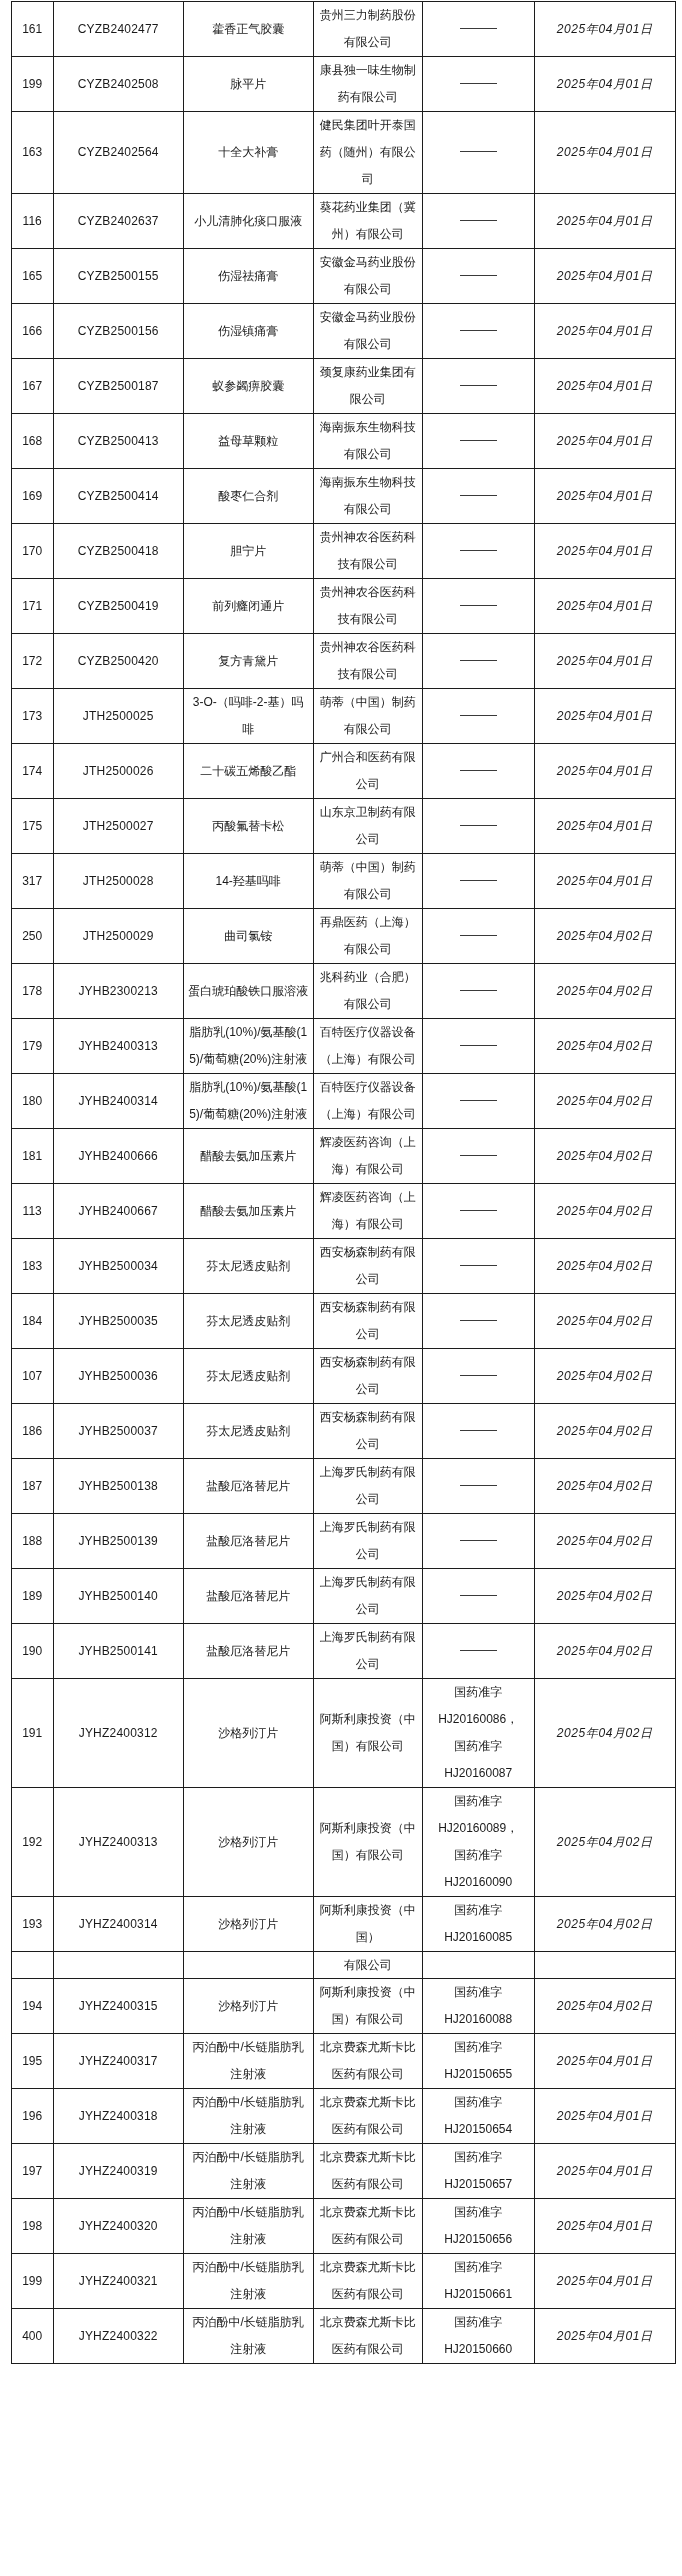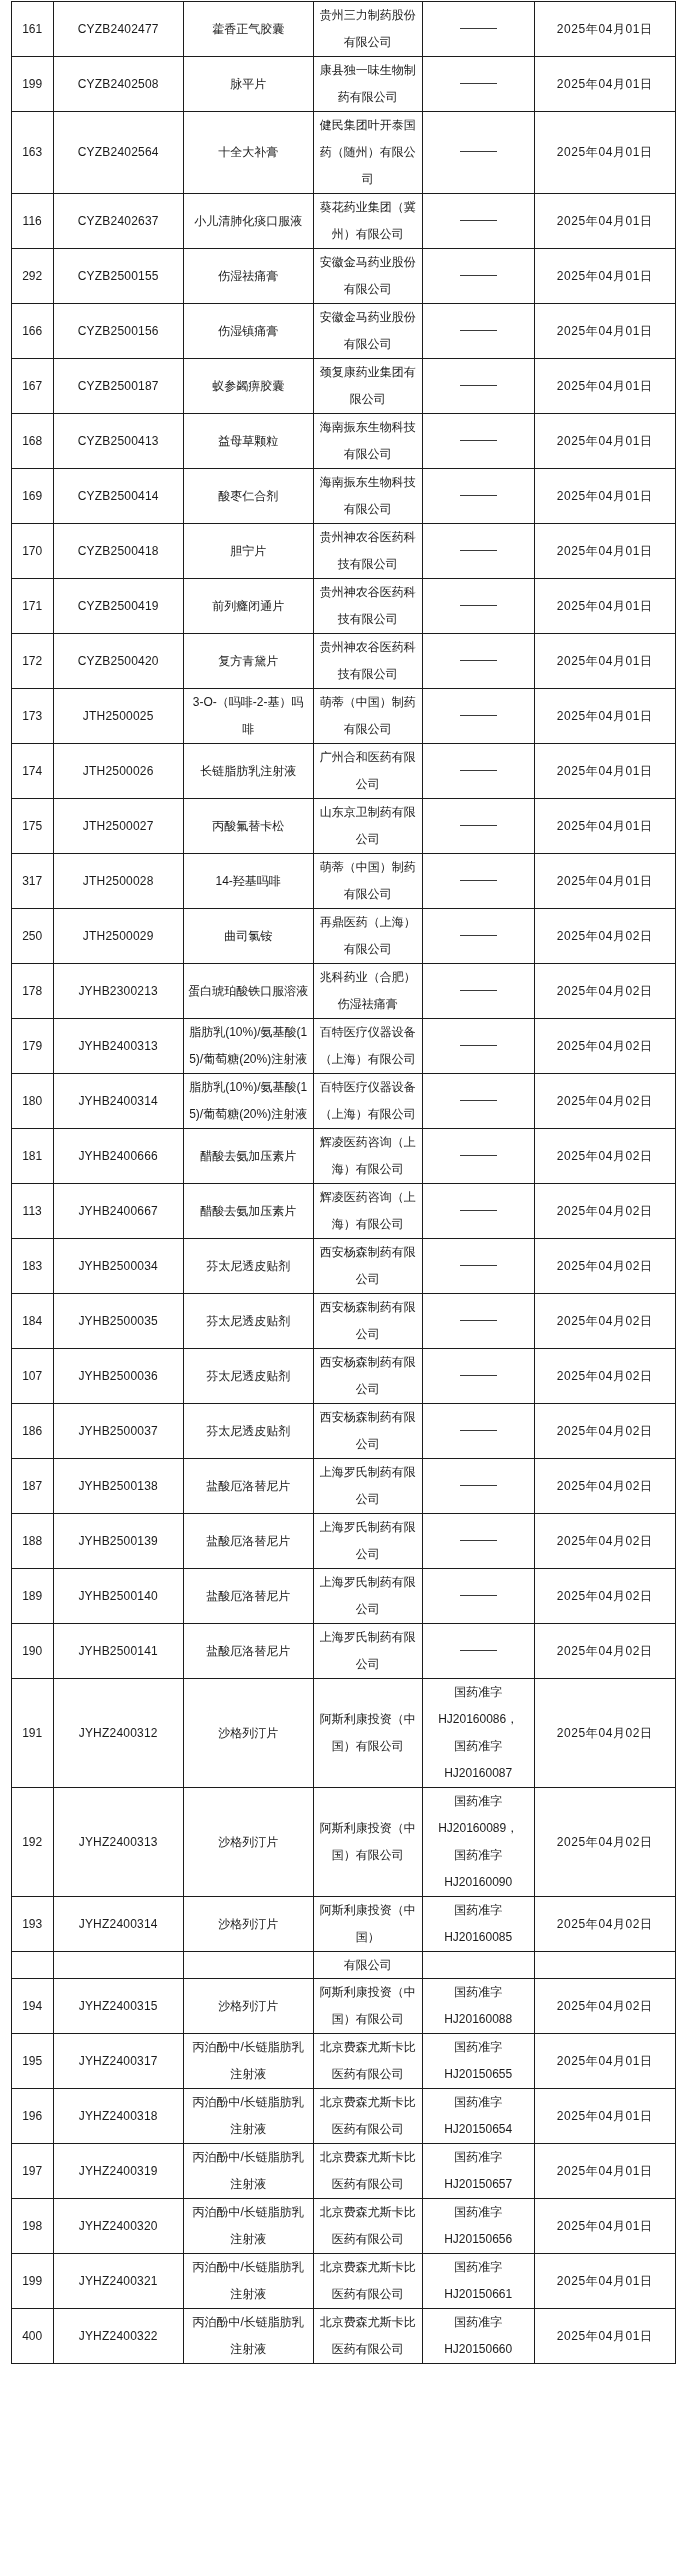--- a/index.html
+++ b/index.html
@@ -26,21 +26,21 @@
     vertical-align: middle;
     font-size: 12px;
     line-height: 27px;
     padding: 0 3.6px;
     word-break: break-all;
     background: #ffffff;
   }
   td.col-num   { padding: 0 1.4px; }
   td.col-code  { letter-spacing: 0.2px; }
   td.col-appr  { white-space: pre-line; }
-  td.col-date  { letter-spacing: 0.6px; white-space: nowrap; }
+  td.col-date  { letter-spacing: 0.6px; white-space: nowrap; font-style: italic; }
   tr.cont-row td { height: 26px; line-height: 26px; }
   .dash {
     display: inline-block;
     width: 37px;
     border-top: 1.4px solid #3a3a3a;
     vertical-align: middle;
     position: relative;
     top: -1.4px;
   }
 </style>
@@ -84,21 +84,21 @@
         </tr>
         <tr>
           <td class="col-num">116</td>
           <td class="col-code">CYZB2402637</td>
           <td class="col-drug">小儿清肺化痰口服液</td>
           <td class="col-manu">葵花药业集团（冀州）有限公司</td>
           <td class="col-appr"><span class="dash"></span></td>
           <td class="col-date">2025年04月01日</td>
         </tr>
         <tr>
-          <td class="col-num">292</td>
+          <td class="col-num">165</td>
           <td class="col-code">CYZB2500155</td>
           <td class="col-drug">伤湿祛痛膏</td>
           <td class="col-manu">安徽金马药业股份有限公司</td>
           <td class="col-appr"><span class="dash"></span></td>
           <td class="col-date">2025年04月01日</td>
         </tr>
         <tr>
           <td class="col-num">166</td>
           <td class="col-code">CYZB2500156</td>
           <td class="col-drug">伤湿镇痛膏</td>
@@ -158,21 +158,21 @@
           <td class="col-num">173</td>
           <td class="col-code">JTH2500025</td>
           <td class="col-drug">3-O-（吗啡-2-基）吗啡</td>
           <td class="col-manu">萌蒂（中国）制药有限公司</td>
           <td class="col-appr"><span class="dash"></span></td>
           <td class="col-date">2025年04月01日</td>
         </tr>
         <tr>
           <td class="col-num">174</td>
           <td class="col-code">JTH2500026</td>
-          <td class="col-drug">长链脂肪乳注射液</td>
+          <td class="col-drug">二十碳五烯酸乙酯</td>
           <td class="col-manu">广州合和医药有限公司</td>
           <td class="col-appr"><span class="dash"></span></td>
           <td class="col-date">2025年04月01日</td>
         </tr>
         <tr>
           <td class="col-num">175</td>
           <td class="col-code">JTH2500027</td>
           <td class="col-drug">丙酸氟替卡松</td>
           <td class="col-manu">山东京卫制药有限公司</td>
           <td class="col-appr"><span class="dash"></span></td>
@@ -191,21 +191,21 @@
           <td class="col-code">JTH2500029</td>
           <td class="col-drug">曲司氯铵</td>
           <td class="col-manu">再鼎医药（上海）有限公司</td>
           <td class="col-appr"><span class="dash"></span></td>
           <td class="col-date">2025年04月02日</td>
         </tr>
         <tr>
           <td class="col-num">178</td>
           <td class="col-code">JYHB2300213</td>
           <td class="col-drug">蛋白琥珀酸铁口服溶液</td>
-          <td class="col-manu">兆科药业（合肥）伤湿祛痛膏</td>
+          <td class="col-manu">兆科药业（合肥）有限公司</td>
           <td class="col-appr"><span class="dash"></span></td>
           <td class="col-date">2025年04月02日</td>
         </tr>
         <tr>
           <td class="col-num">179</td>
           <td class="col-code">JYHB2400313</td>
           <td class="col-drug">脂肪乳(10%)/氨基酸(15)/葡萄糖(20%)注射液</td>
           <td class="col-manu">百特医疗仪器设备（上海）有限公司</td>
           <td class="col-appr"><span class="dash"></span></td>
           <td class="col-date">2025年04月02日</td>

